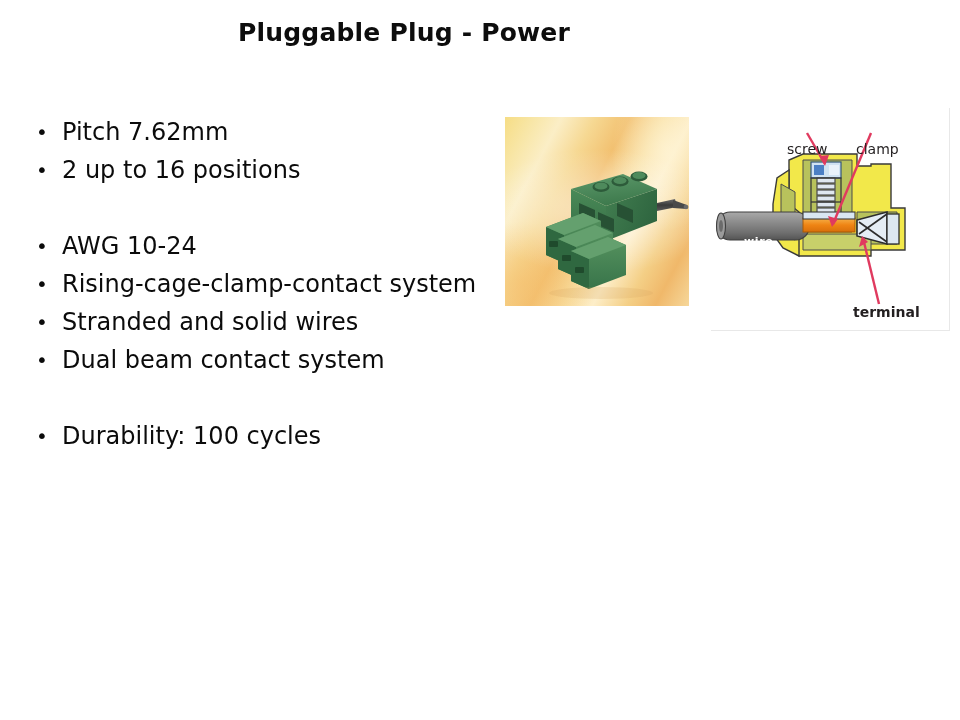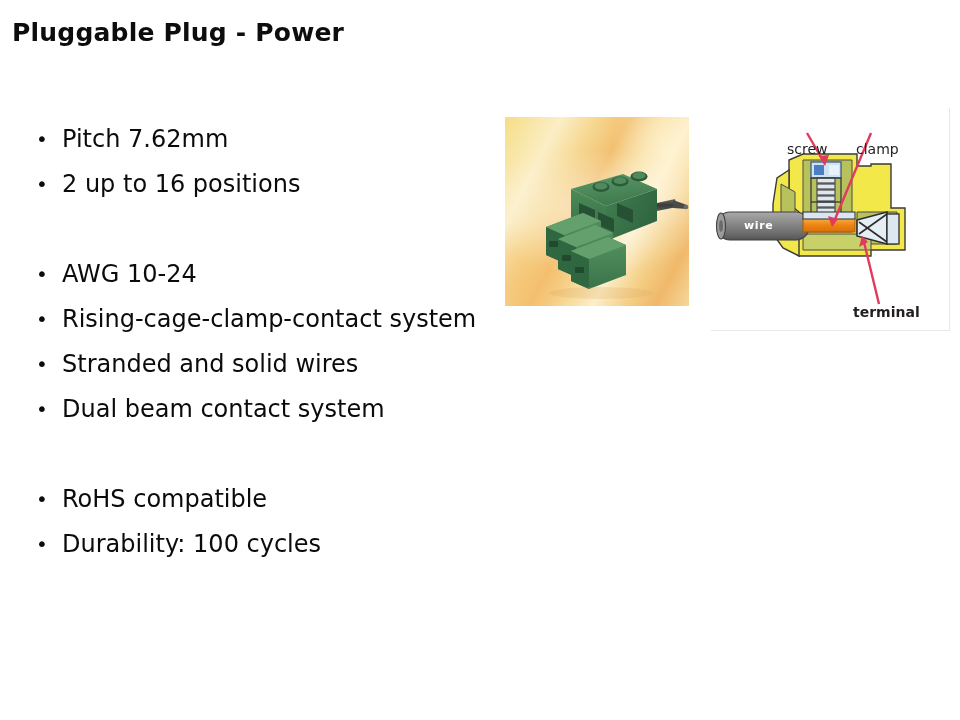--- a/index.html
+++ b/index.html
@@ -8,22 +8,22 @@
     background:#ffffff;
     font-family:"DejaVu Sans","Liberation Sans",sans-serif;
     overflow:hidden;
     position:relative;
   }
   .slide{position:absolute;inset:0;}
 
   
   .title{
     position:absolute;
-    left:12px;top:18px;width:800px;
-    text-align:left;
+    left:4px;top:18px;width:800px;
+    text-align:center;
     font-size:25px;
     font-weight:bold;
     color:#0d0d0d;
     letter-spacing:.2px;
     font-family:"DejaVu Sans","Liberation Sans",sans-serif;
   }
 
   
   .bullets{
     position:absolute;
@@ -32,21 +32,20 @@
   }
   .blt{
     position:relative;
     height:38px;
     line-height:38px;
     font-size:24px;
     color:#0b0b0b;
     padding-left:32px;
     white-space:nowrap;
     font-family:"DejaVu Sans","Liberation Sans",sans-serif;
-    margin-top:7px;
   }
   .blt::before{
     content:"\2022";
     position:absolute;
     left:6px;top:0;
     font-size:20px;
     line-height:38px;
     color:#0b0b0b;
   }
   .blt.spacer{height:38px;}
@@ -98,39 +97,39 @@
     font-family:"DejaVu Sans","Liberation Sans",sans-serif;
     white-space:nowrap;
   }
   .wire-label{
     position:absolute;
     font-size:11px;
     font-weight:bold;
     color:#ffffff;
     font-family:"DejaVu Sans","Liberation Sans",sans-serif;
     letter-spacing:.6px;
+    margin-top:16px;
   }
 </style>
 </head>
 <body>
 
 <div class="slide">
 
   <div class="title">Pluggable Plug - Power</div>
 
   <div class="bullets">
     <div class="blt">Pitch 7.62mm</div>
     <div class="blt">2 up to 16 positions</div>
     <div class="blt spacer"></div>
     <div class="blt">AWG 10-24</div>
     <div class="blt">Rising-cage-clamp-contact system</div>
     <div class="blt">Stranded and solid wires</div>
     <div class="blt">Dual beam contact system</div>
     <div class="blt spacer"></div>
-    <div class="blt">RoHS compatible</div>
     <div class="blt">Durability: 100 cycles</div>
   </div>
 
   <div class="photo">
     <div class="photo-glow"></div>
     <svg width="184" height="189" viewBox="0 0 184 189">
       <defs>
         <linearGradient id="gTop" x1="0" y1="0" x2="0.3" y2="1">
           <stop offset="0" stop-color="#5d9a6b"></stop>
           <stop offset="1" stop-color="#3e7a4d"></stop>

